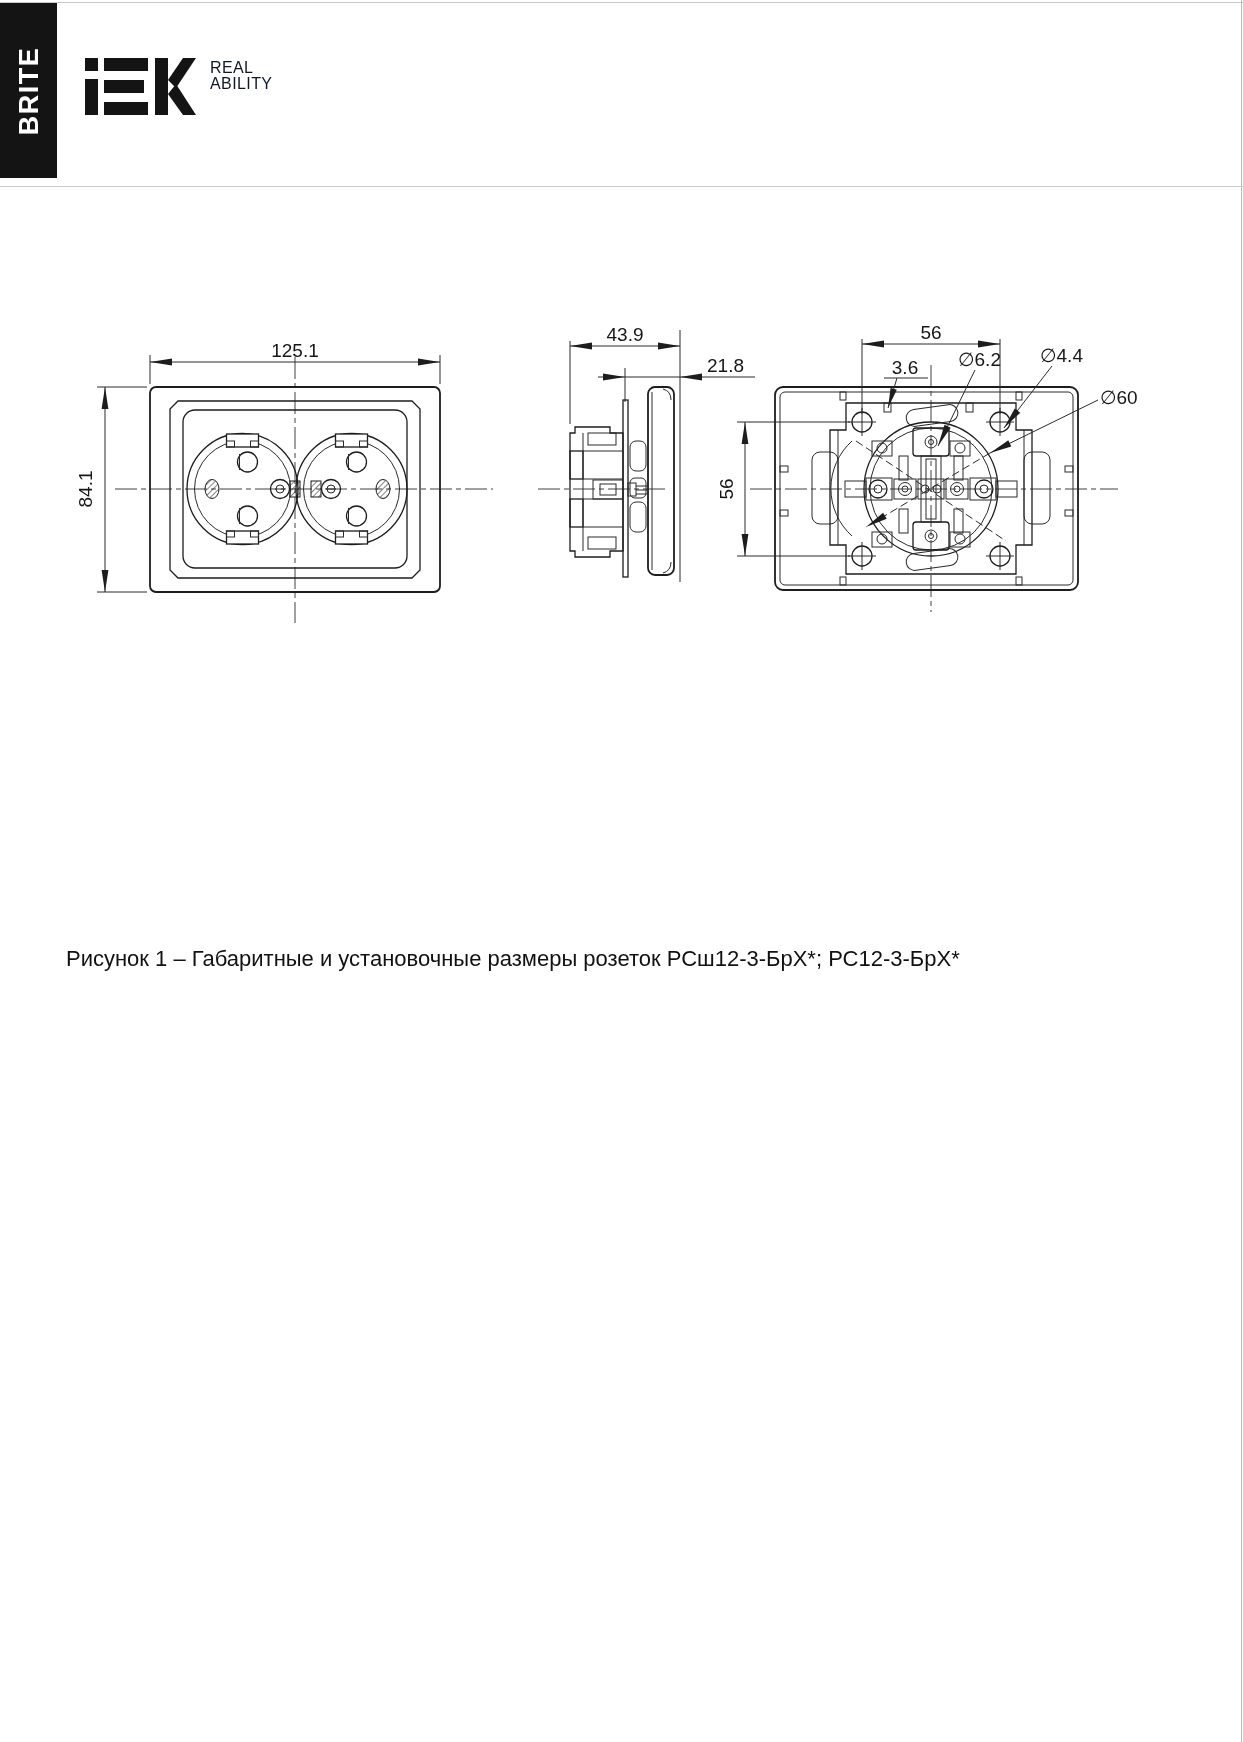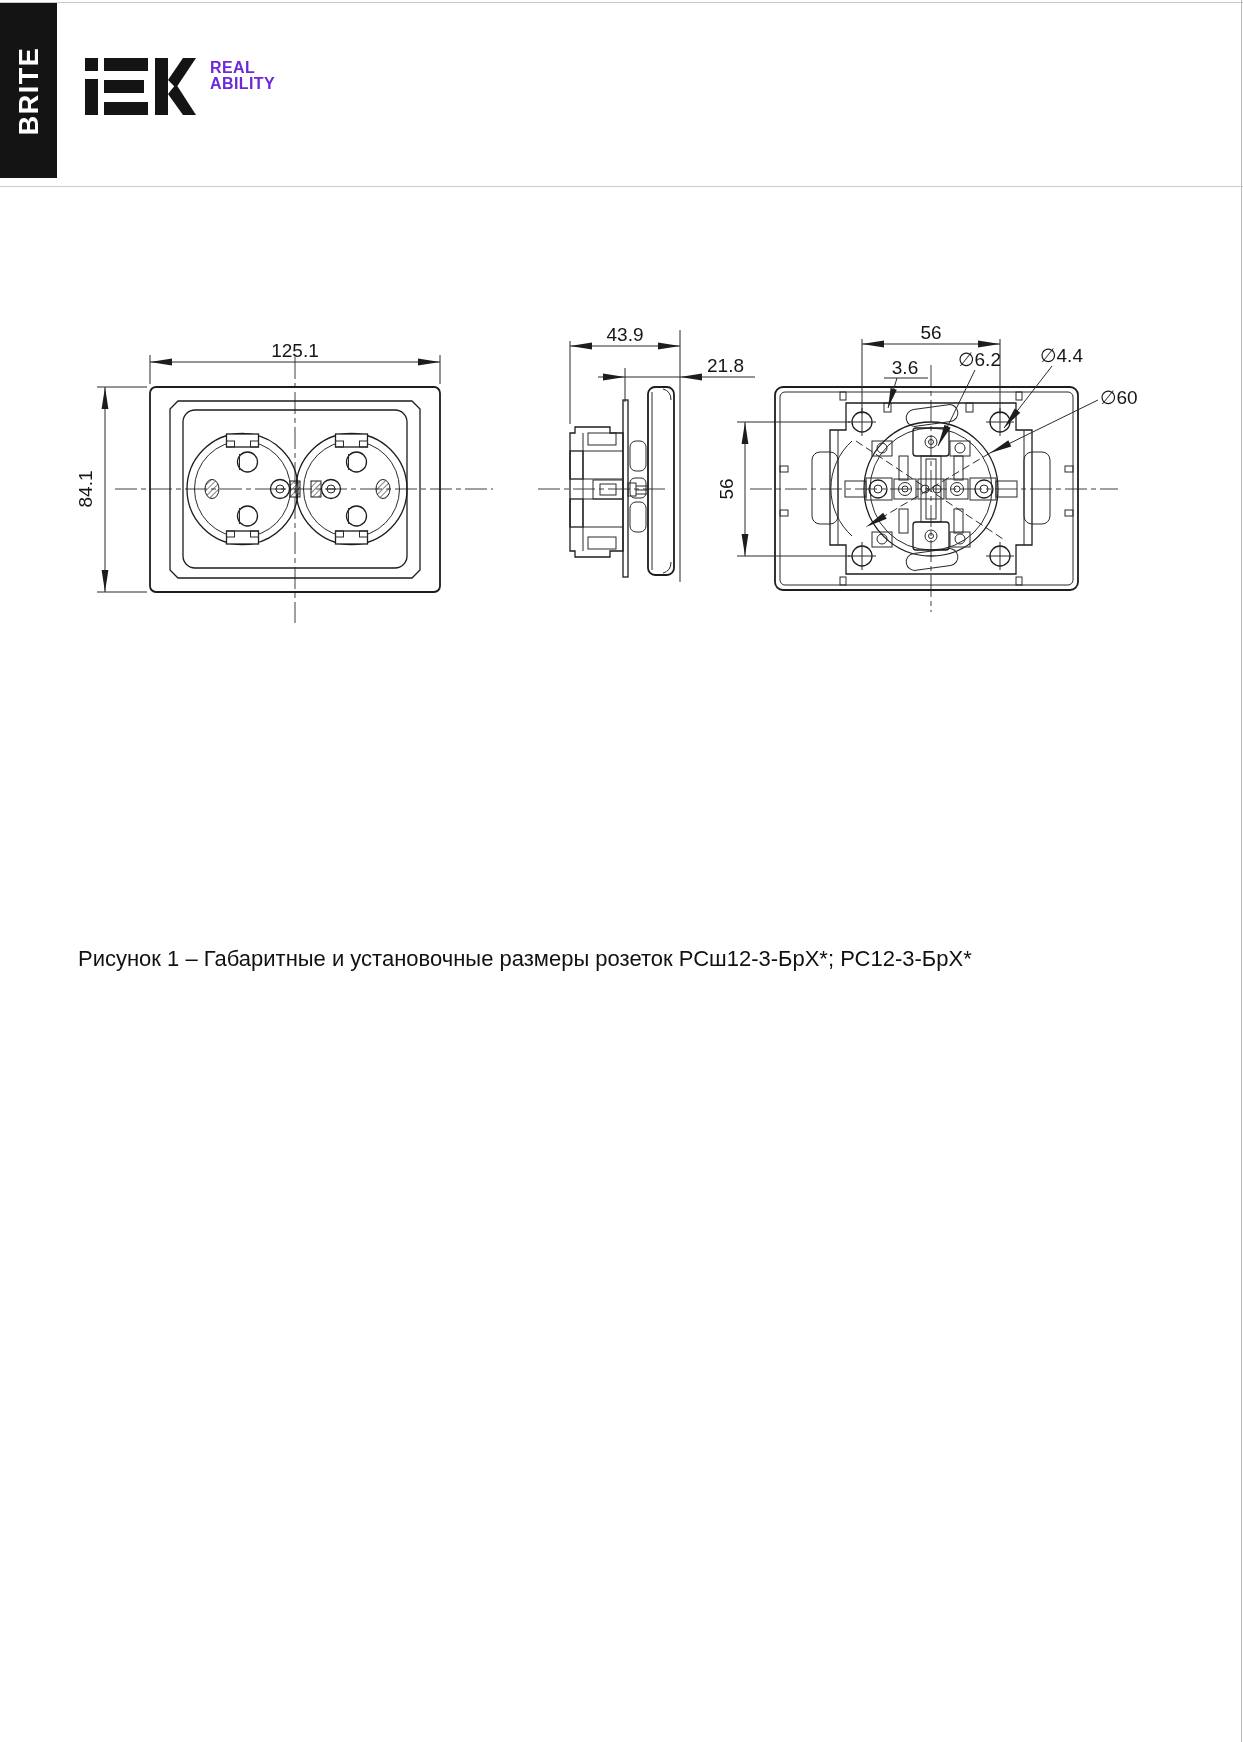--- a/index.html
+++ b/index.html
@@ -14,25 +14,25 @@
   .sidebar{
     position:absolute;left:0;top:3px;width:57px;height:175px;background:#141414;
   }
   .sidebar-text{
     position:absolute;left:50%;top:50%;
     transform:translate(-50%,-50%) rotate(-90deg);
     color:#ffffff;font-size:27px;font-weight:700;letter-spacing:1.5px;white-space:nowrap;
   }
   .logo{position:absolute;left:85px;top:57px;}
   .tagline{
-    position:absolute;left:210px;top:60px;font-weight:700;font-size:16px;
-    line-height:15.5px;letter-spacing:0.4px;color:#6d28d9;
+    position:absolute;left:210px;top:60px;font-weight:400;font-size:16px;
+    line-height:15.5px;letter-spacing:0.4px;color:#0f172a;
   }
   .caption{
-    position:absolute;left:78px;top:946px;font-size:22px;color:#111111;white-space:nowrap;
+    position:absolute;left:66px;top:946px;font-size:22px;color:#111111;white-space:nowrap;
   }
   .drawing{position:absolute;left:0;top:0;}
   
   .o{fill:none;stroke:#1d1d1d;stroke-width:1.8px;}
   .m{fill:none;stroke:#1d1d1d;stroke-width:1.3px;}
   .t{fill:none;stroke:#2a2a2a;stroke-width:1px;}
   .wfill{fill:#ffffff;stroke:#1d1d1d;stroke-width:1.3px;}
   .cl{fill:none;stroke:#2a2a2a;stroke-width:0.9px;stroke-dasharray:22 4 5 4;}
   .dash{fill:none;stroke:#2a2a2a;stroke-width:1px;stroke-dasharray:8 4;}
   .ar{fill:#1d1d1d;stroke:none;}

